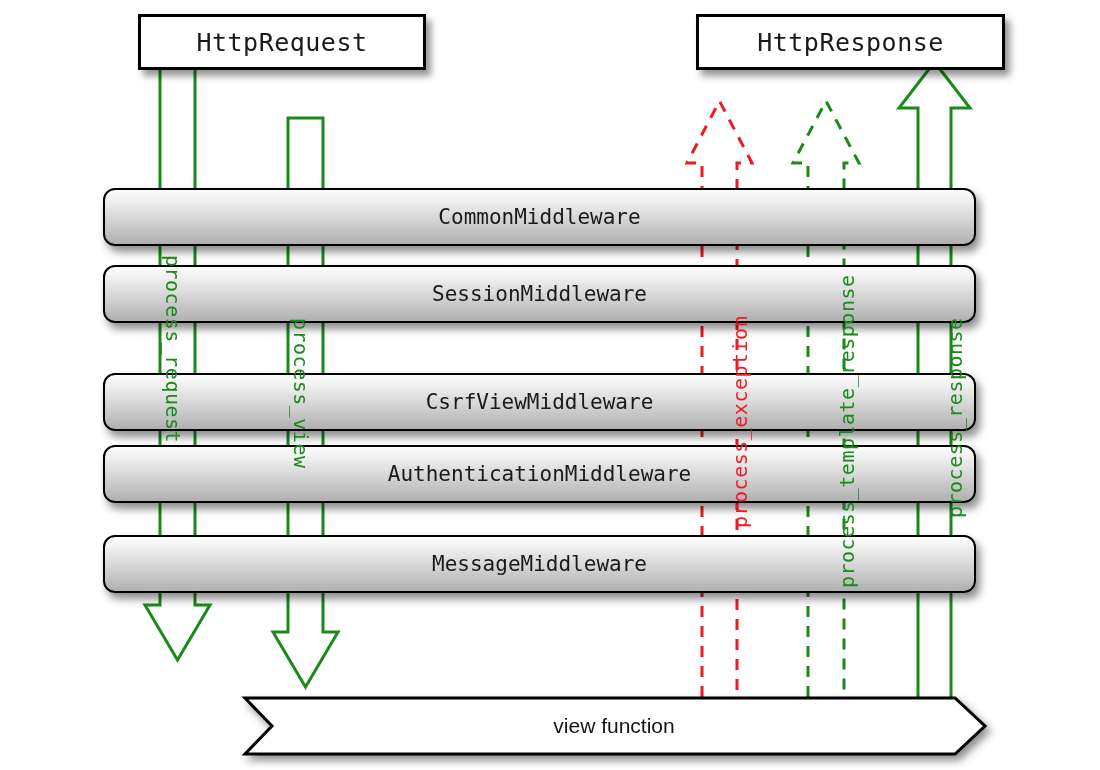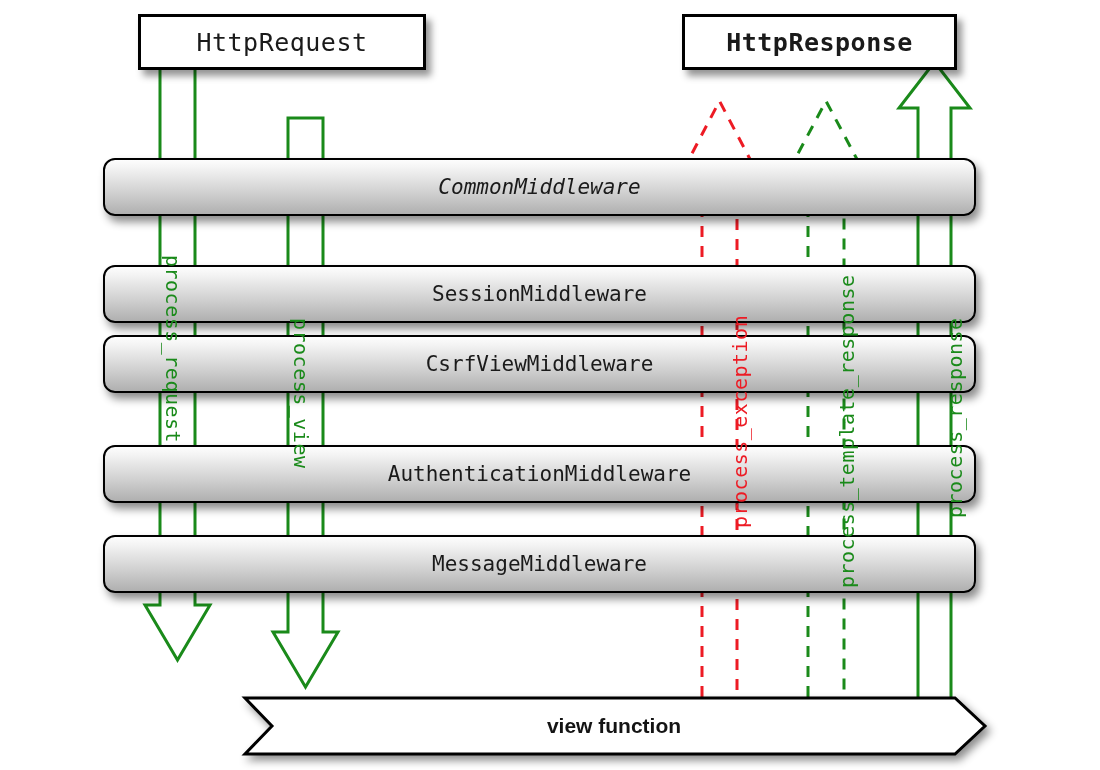--- a/index.html
+++ b/index.html
@@ -31,21 +31,21 @@
     align-items: center;
     justify-content: center;
     font-family: "DejaVu Sans Mono", "Liberation Mono", monospace;
     font-size: 25px;
     color: #1a1a1a;
     letter-spacing: 0.5px;
     box-shadow: 5px 6px 7px rgba(0,0,0,0.42);
     z-index: 6;
   }
   #box-request { left: 105px; top: 14px; width: 288px; height: 56px; margin-left: 33px; }
-  #box-response { left: 682px; top: 14px; width: 275px; height: 56px; font-weight: bold; }
+  #box-response { left: 696px; top: 14px; width: 309px; height: 56px; }
 
   
   .mw-bar {
     position: absolute;
     box-sizing: border-box;
     left: 103px;
     width: 873px;
     height: 58px;
     border: 2px solid #000000;
     border-radius: 12px;
@@ -71,21 +71,20 @@
   }
 
   
   #view-function {
     position: absolute;
     left: 243px;
     top: 697px;
     width: 742px;
     height: 57px;
     z-index: 2;
-    font-weight: bold;
   }
   #view-function .vf-label {
     position: absolute;
     left: 0; top: 0;
     width: 100%; height: 100%;
     display: flex;
     align-items: center;
     justify-content: center;
     font-family: "Liberation Sans", sans-serif;
     font-size: 21px;
@@ -138,29 +137,29 @@
   </svg>
 
   <div class="endpoint-box" id="box-request">
     <span>HttpRequest</span>
   </div>
 
   <div class="endpoint-box" id="box-response">
     <span>HttpResponse</span>
   </div>
 
-  <div class="mw-bar" style="top:158px;font-style:italic;">
+  <div class="mw-bar" style="top:188px;">
     <span class="mw-label">CommonMiddleware</span>
   </div>
 
   <div class="mw-bar" style="top:265px;align-items:center;">
     <span class="mw-label">SessionMiddleware</span>
   </div>
 
-  <div class="mw-bar" style="top:335px;">
+  <div class="mw-bar" style="top:373px;">
     <span class="mw-label">CsrfViewMiddleware</span>
   </div>
 
   <div class="mw-bar" style="top:535px;">
     <span class="mw-label">MessageMiddleware</span>
   </div>
 
   <div class="mw-bar" style="top:445px;">
     <span class="mw-label">AuthenticationMiddleware</span>
   </div>

